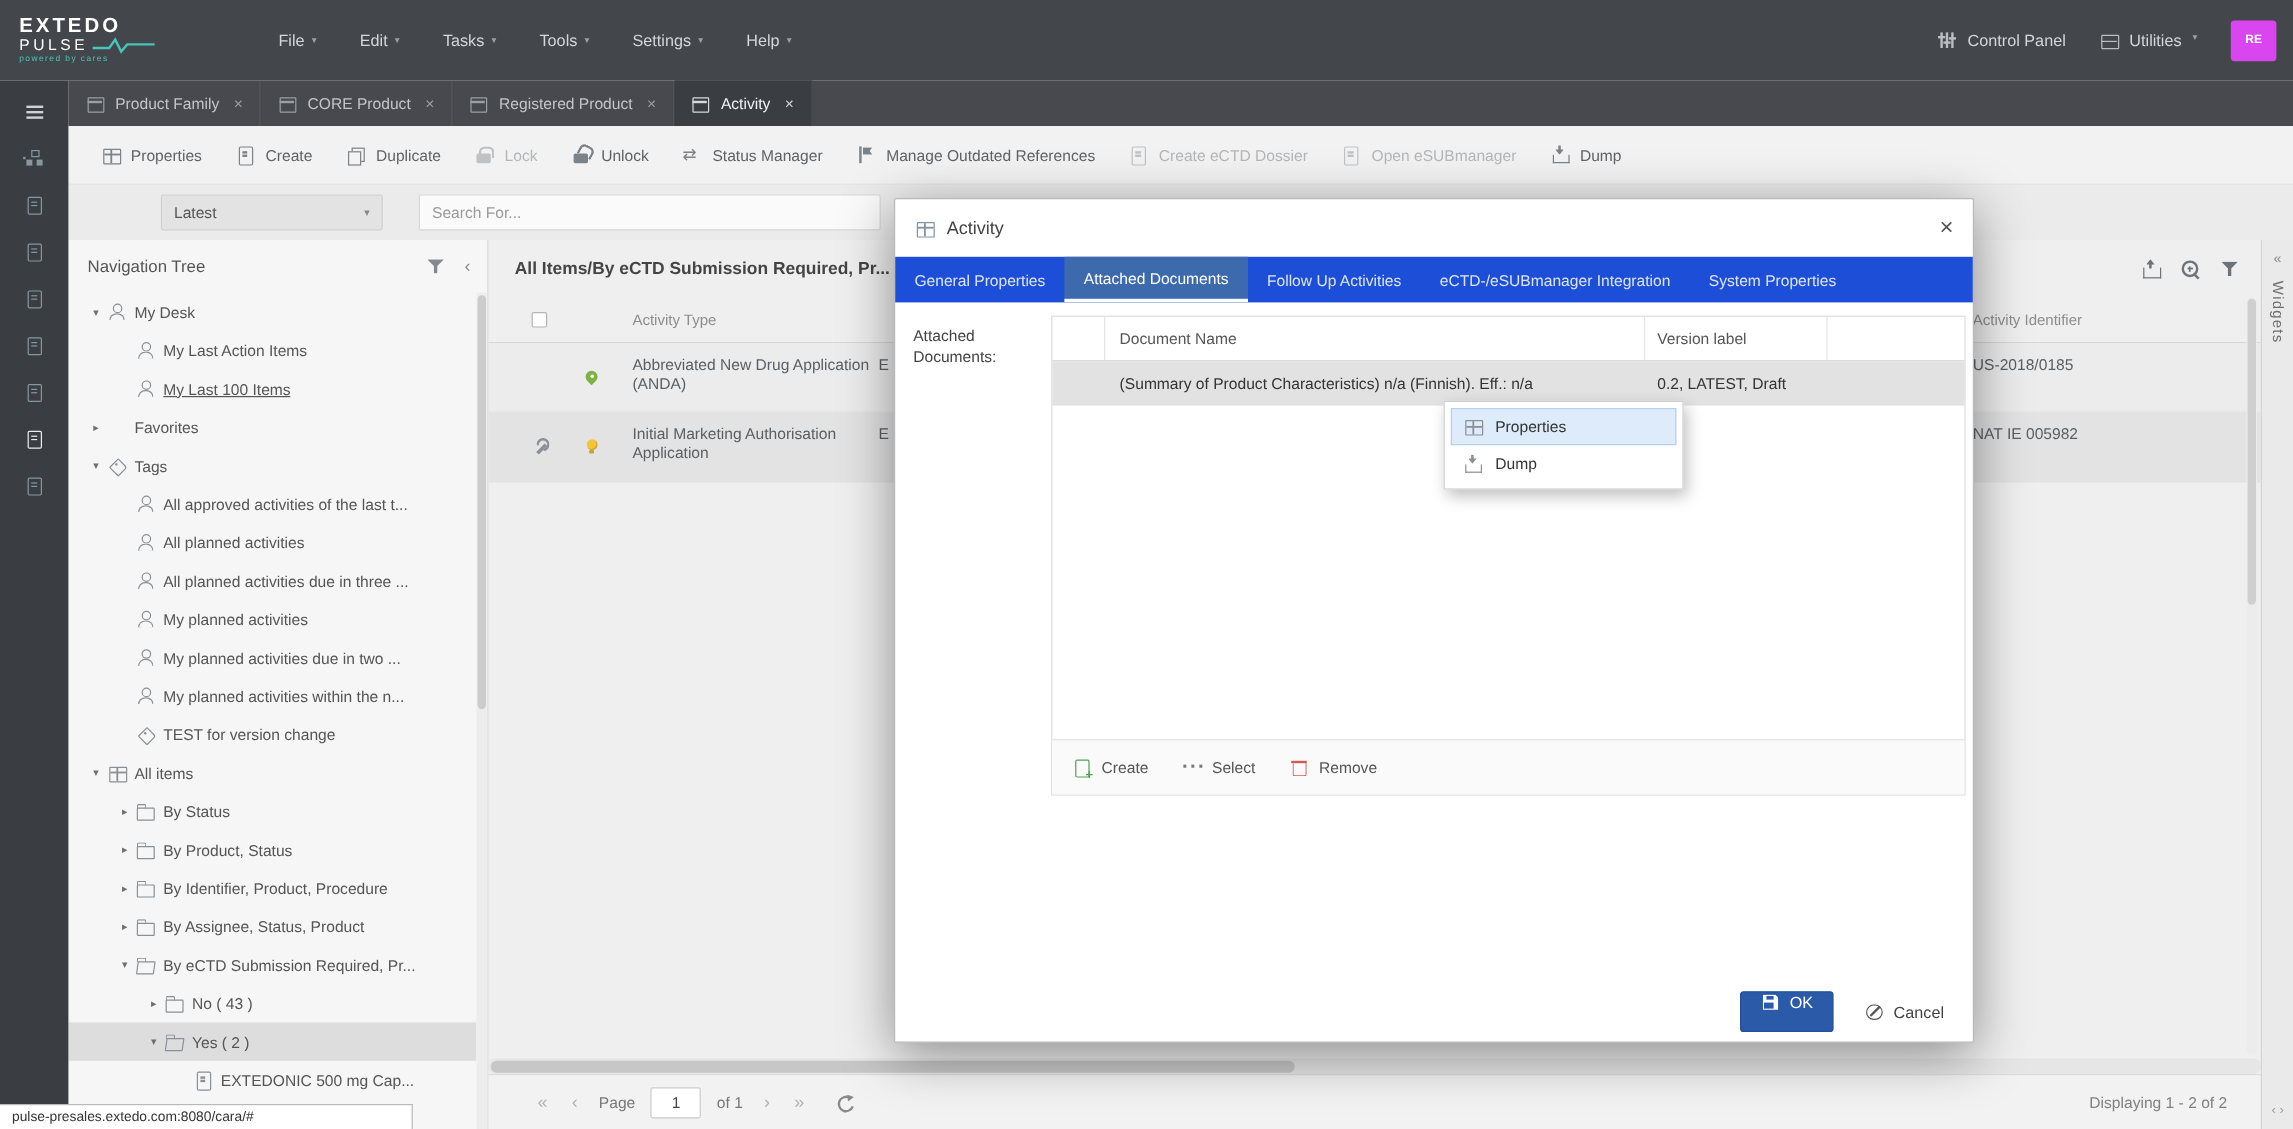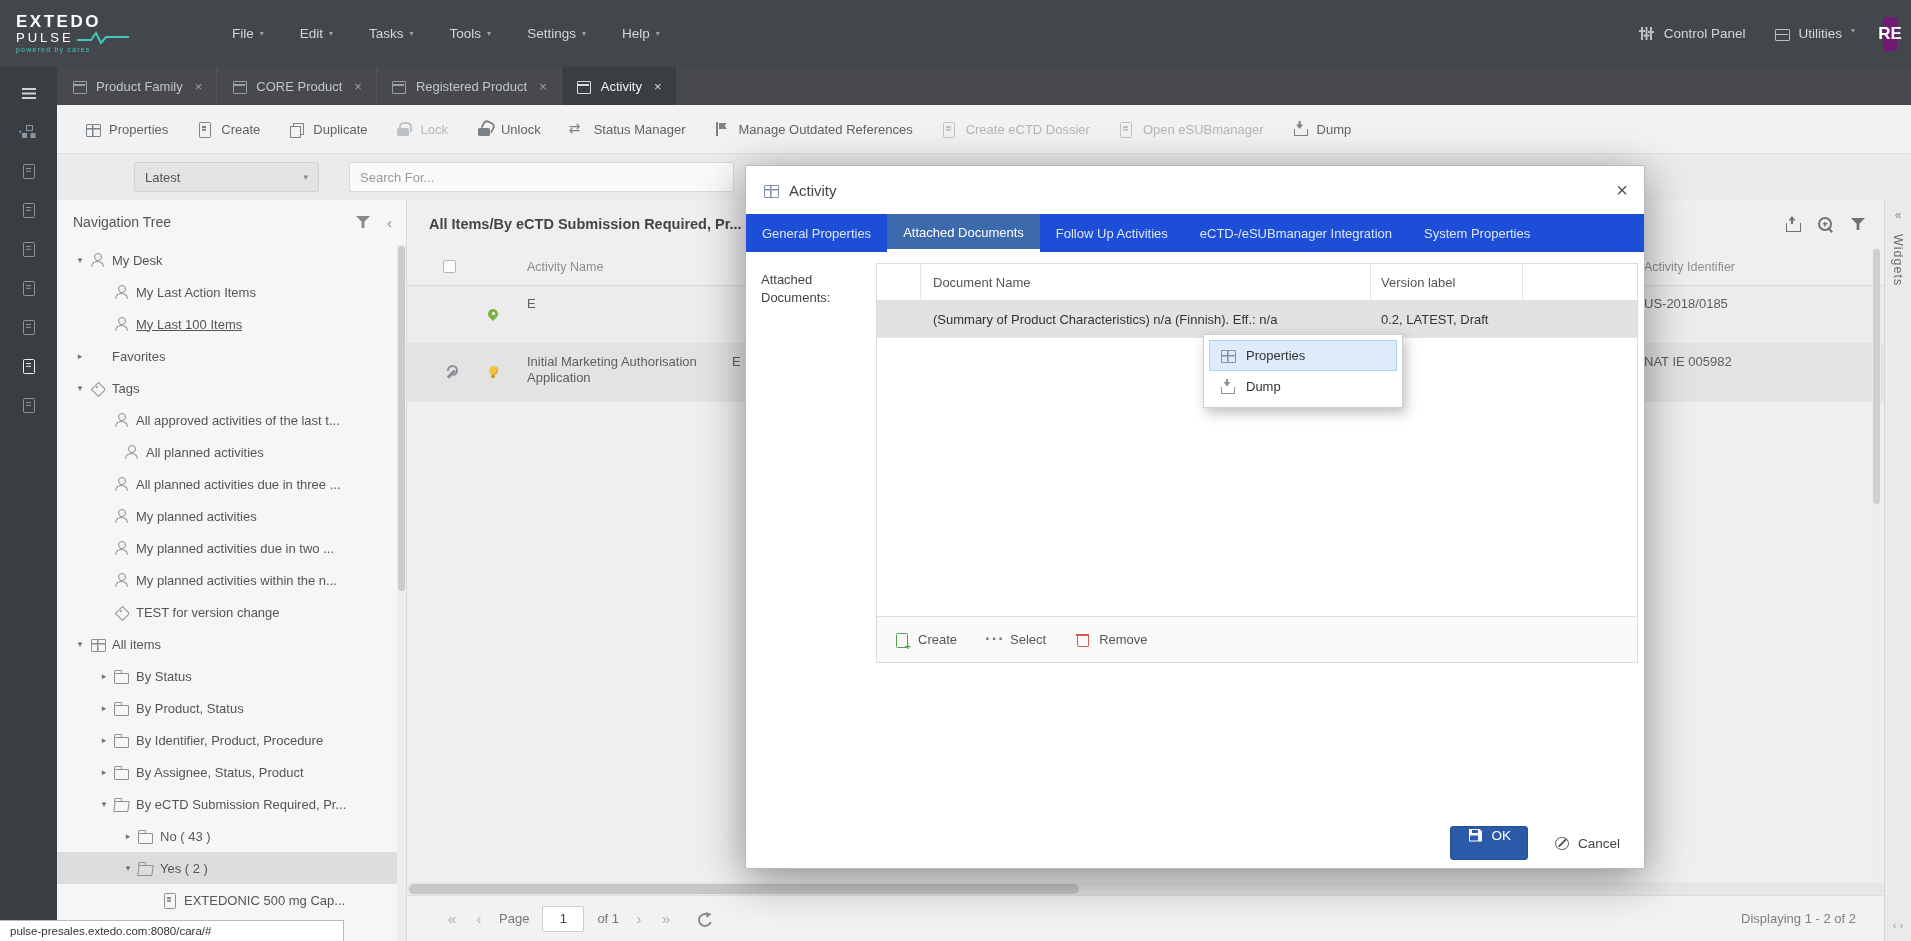--- a/index.html
+++ b/index.html
@@ -75,21 +75,21 @@
 .brand-top{font-size:17px;font-weight:bold;letter-spacing:2.5px;color:#fff}
 .brand-mid{display:flex;align-items:flex-start;gap:3px;font-size:13px;letter-spacing:3px;color:#fff}
 .brand-tag{font-size:7px;color:#46c5b8;letter-spacing:1.2px;margin-top:1px}
 .menubar{display:flex;gap:36px;margin-left:24px}
 .menu-item{display:flex;align-items:center;gap:6px;font-size:13.5px;color:#d4d7d9;cursor:pointer}
 .menu-item .caret{font-size:8px;color:#9aa0a4}
 .top-right{margin-left:auto;display:flex;align-items:center;gap:28px;padding-right:14px}
 .top-link{display:flex;align-items:flex-start;gap:9px;font-size:13.5px;color:#d4d7d9;cursor:pointer}
 .top-link .ic{color:#b9bec2}
 .top-link .caret{font-size:8px;color:#9aa0a4}
-.avatar{width:14px;height:34px;border-radius:3px;background:#701a75;color:#fff;font-size:17px;font-weight:bold;display:flex;align-items:center;justify-content:center}
+.avatar{width:38px;height:34px;border-radius:3px;background:#d946ef;color:#fff;font-size:10px;font-weight:bold;display:flex;align-items:center;justify-content:center}
 
 
 .leftrail{position:absolute;left:0;top:67px;width:57px;bottom:0;background:#3a3e43;display:flex;flex-direction:column;align-items:center;padding-top:6px;z-index:5}
 .rail-btn{width:57px;height:39px;display:flex;align-items:center;justify-content:center;color:#86979e;cursor:pointer}
 .rail-btn.first{color:#cfd3d6}
 .rail-btn.active{color:#e9eef1}
 
 
 .tabstrip{position:absolute;left:57px;top:67px;right:0;height:38px;background:#47494e;display:flex;align-items:stretch;z-index:4}
 .tab{display:flex;align-items:center;gap:9px;padding:0 14px;font-size:13px;color:#c2c6c9;border-right:1px solid rgba(255,255,255,.07);cursor:pointer}
@@ -426,21 +426,21 @@
           <span class="ic tree-ic ic-tag"></span>
           <span class="tree-label">Tags</span>
         </div>
 
         <div class="tree-row" style="padding-left: 38px;">
           <span class="chev"></span>
           <span class="ic tree-ic ic-person"></span>
           <span class="tree-label">All approved activities of the last t...</span>
         </div>
 
-        <div class="tree-row" style="padding-left: 48px;">
+        <div class="tree-row" style="padding-left: 38px;">
           <span class="chev"></span>
           <span class="ic tree-ic ic-person"></span>
           <span class="tree-label">All planned activities</span>
         </div>
 
         <div class="tree-row" style="padding-left: 38px;">
           <span class="chev"></span>
           <span class="ic tree-ic ic-person"></span>
           <span class="tree-label">All planned activities due in three ...</span>
         </div>
@@ -542,31 +542,32 @@
         <span class="ic ic-zoom"></span>
         <span class="ic ic-funnel"></span>
       </span>
     </div>
     <div class="grid-head">
       <div class="gc-icons">
           <span class="slot">
             <span class="cbox"></span>
           </span>
         </div>
-      <div class="gc-type">Activity Name</div>
+      <div class="gc-type">Activity Type</div>
       <div class="gc-partial"></div>
       <div class="gc-id">Activity Identifier</div>
     </div>
     <div class="grid-row r1">
       <div class="gc-icons">
         <span class="slot"></span>
         <span class="slot">
             <span class="ic ic-pin"></span>
           </span>
       </div>
+      <div class="gc-type">Abbreviated New Drug Application (ANDA)</div>
       <div class="gc-partial">E</div>
       <div class="gc-id">US-2018/0185</div>
     </div>
     <div class="grid-row r2">
       <div class="gc-icons">
         <span class="slot">
             <span class="ic ic-wrench"></span>
           </span>
         <span class="slot">
             <span class="ic ic-bulb"></span>

